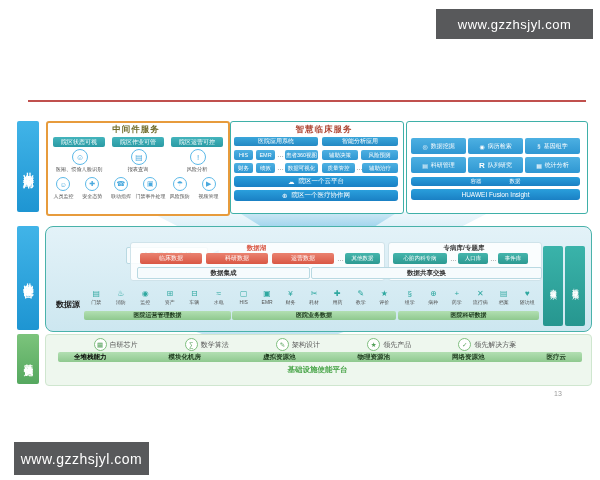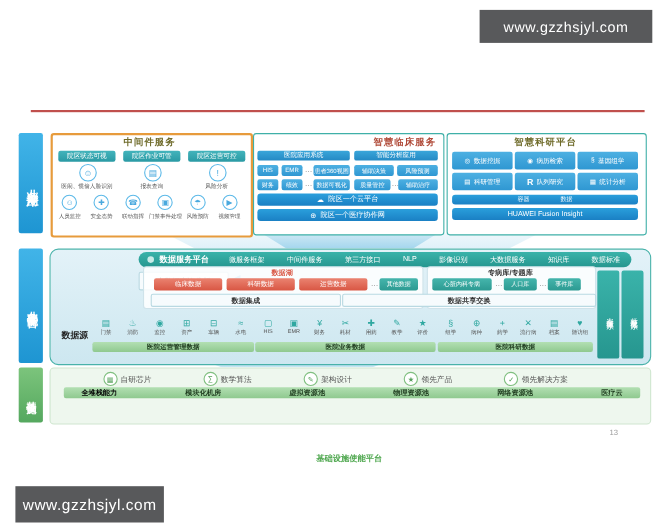--- a/index.html
+++ b/index.html
@@ -108,21 +108,21 @@
       <span class="ci" style="width:12px;height:12px;font-size:7px;">☂</span>
       <span class="lbl" style="font-size:5px;margin-top:2px;">风险预防</span>
     </div>
     <div class="feat">
       <span class="ci" style="width:12px;height:12px;font-size:7px;">▶</span>
       <span class="lbl" style="font-size:5px;margin-top:2px;">视频管理</span>
     </div>
   </div>
 
   <div class="panel" style="left:230px;top:121px;width:172px;height:91px;border:1px solid #3fb0a8;"></div>
-  <div class="ptitle" style="left:230px;top:124px;width:188px;color:#b04a38;padding-left:44px;">智慧临床服务</div>
+  <div class="ptitle" style="left:230px;top:124px;width:188px;color:#b04a38;">智慧临床服务</div>
   <div class="bhdr" style="left:234px;top:137px;width:84px;height:9px;">医院应用系统</div>
   <div class="bhdr" style="left:322px;top:137px;width:76px;height:9px;">智能分析应用</div>
 
   <div class="bbox" style="left:234px;top:150px;width:19px;height:10px;">HIS</div>
   <div class="bbox" style="left:256px;top:150px;width:19px;height:10px;">EMR</div>
   <div class="ell" style="left:277px;top:151px;">…</div>
   <div class="bbox" style="left:285px;top:150px;width:33px;height:10px;">患者360视图</div>
   <div class="bbox" style="left:234px;top:163px;width:19px;height:10px;">财务</div>
   <div class="bbox" style="left:256px;top:163px;width:19px;height:10px;">绩效</div>
   <div class="ell" style="left:277px;top:164px;">…</div>
@@ -137,21 +137,20 @@
   <div class="dkbar" style="left:234px;top:176px;width:164px;height:11px;">
     <span>☁</span>
     <span>院区一个云平台</span>
   </div>
   <div class="dkbar" style="left:234px;top:190px;width:164px;height:11px;">
     <span>⊕</span>
     <span>院区一个医疗协作网</span>
   </div>
 
   <div class="panel" style="left:406px;top:121px;width:180px;height:91px;border:1px solid #3fb0a8;"></div>
-  <div class="ptitle" style="left:406px;top:124px;width:180px;color:#6f6b2a;">智慧科研平台</div>
 
   <div class="bbox" style="left:411px;top:138px;width:55px;height:16px;font-size:6px;gap:3px;">
     <span>◎</span>
       <span>数据挖掘</span>
   </div>
   <div class="bbox" style="left:468px;top:138px;width:55px;height:16px;font-size:6px;gap:3px;">
     <span>◉</span>
       <span>病历检索</span>
   </div>
   <div class="bbox" style="left:525px;top:138px;width:55px;height:16px;font-size:6px;gap:3px;">
@@ -171,34 +170,20 @@
       <span>统计分析</span>
   </div>
   <div class="dkbar" style="left:411px;top:177px;width:169px;height:9px;font-size:5.5px;gap:28px;">
     <span>容器</span>
     <span>数据</span>
   </div>
   <div class="dkbar" style="left:411px;top:189px;width:169px;height:11px;">HUAWEI Fusion Insight</div>
 
   <div class="abs" style="left:45px;top:226px;width:545px;height:104px;border:1px solid #49b2aa;border-radius:8px;background:linear-gradient(180deg,#e3f2f8,#cde7f0);"></div>
 
-  <div class="svcbar" style="left:126px;top:229px;width:448px;height:14px;">
-    <span class="dot"></span>
-    <span class="svt">数据服务平台</span>
-    <span class="items">
-      <span>微服务框架</span>
-      <span>中间件服务</span>
-      <span>第三方接口</span>
-      <span>NLP</span>
-      <span>影像识别</span>
-      <span>大数据服务</span>
-      <span>知识库</span>
-      <span>数据标准</span>
-    </span>
-  </div>
 
   <div class="wbar" style="left:126px;top:247px;width:80px;height:15px;font-size:7px;color:#1d5f5a;">大数据查询分析</div>
   <div class="abs" style="left:208px;top:250px;width:28px;height:10px;background:linear-gradient(90deg,#5ab4e4,#9fd4ef);clip-path:polygon(0 50%,38% 0,38% 28%,100% 28%,100% 72%,38% 72%,38% 100%);"></div>
 
   <div class="abs" style="left:130px;top:242px;width:253px;height:37px;background:rgba(255,255,255,.85);border:1px solid #cfe3ea;border-radius:3px;"></div>
   <div class="abs" style="left:130px;top:244px;width:253px;text-align:center;font-size:6.5px;font-weight:bold;color:#d95744;">数据湖</div>
   <div class="redbar" style="left:140px;top:253px;width:62px;height:11px;">临床数据</div>
   <div class="redbar" style="left:206px;top:253px;width:62px;height:11px;">科研数据</div>
   <div class="redbar" style="left:272px;top:253px;width:62px;height:11px;">运营数据</div>
   <div class="ell" style="left:337px;top:255px;">…</div>
@@ -330,15 +315,15 @@
       </div>
   </div>
   <div class="greenstrip" style="left:58px;top:352px;width:524px;height:10px;justify-content:space-between;padding:0 16px;box-sizing:border-box;font-size:6.5px;">
     <span style="font-weight:bold;color:#000;">全堆栈能力</span>
     <span>模块化机房</span>
     <span>虚拟资源池</span>
     <span>物理资源池</span>
     <span>网络资源池</span>
     <span>医疗云</span>
   </div>
-  <div class="abs" style="left:45px;top:365px;width:545px;text-align:center;font-size:7.5px;font-weight:bold;color:#4ca64c;margin-top:47px;">基础设施使能平台</div>
+  <div class="abs" style="left:45px;top:365px;width:545px;text-align:center;font-size:7.5px;font-weight:bold;color:#4ca64c;">基础设施使能平台</div>
 
 </div>
 
 </body></html>

